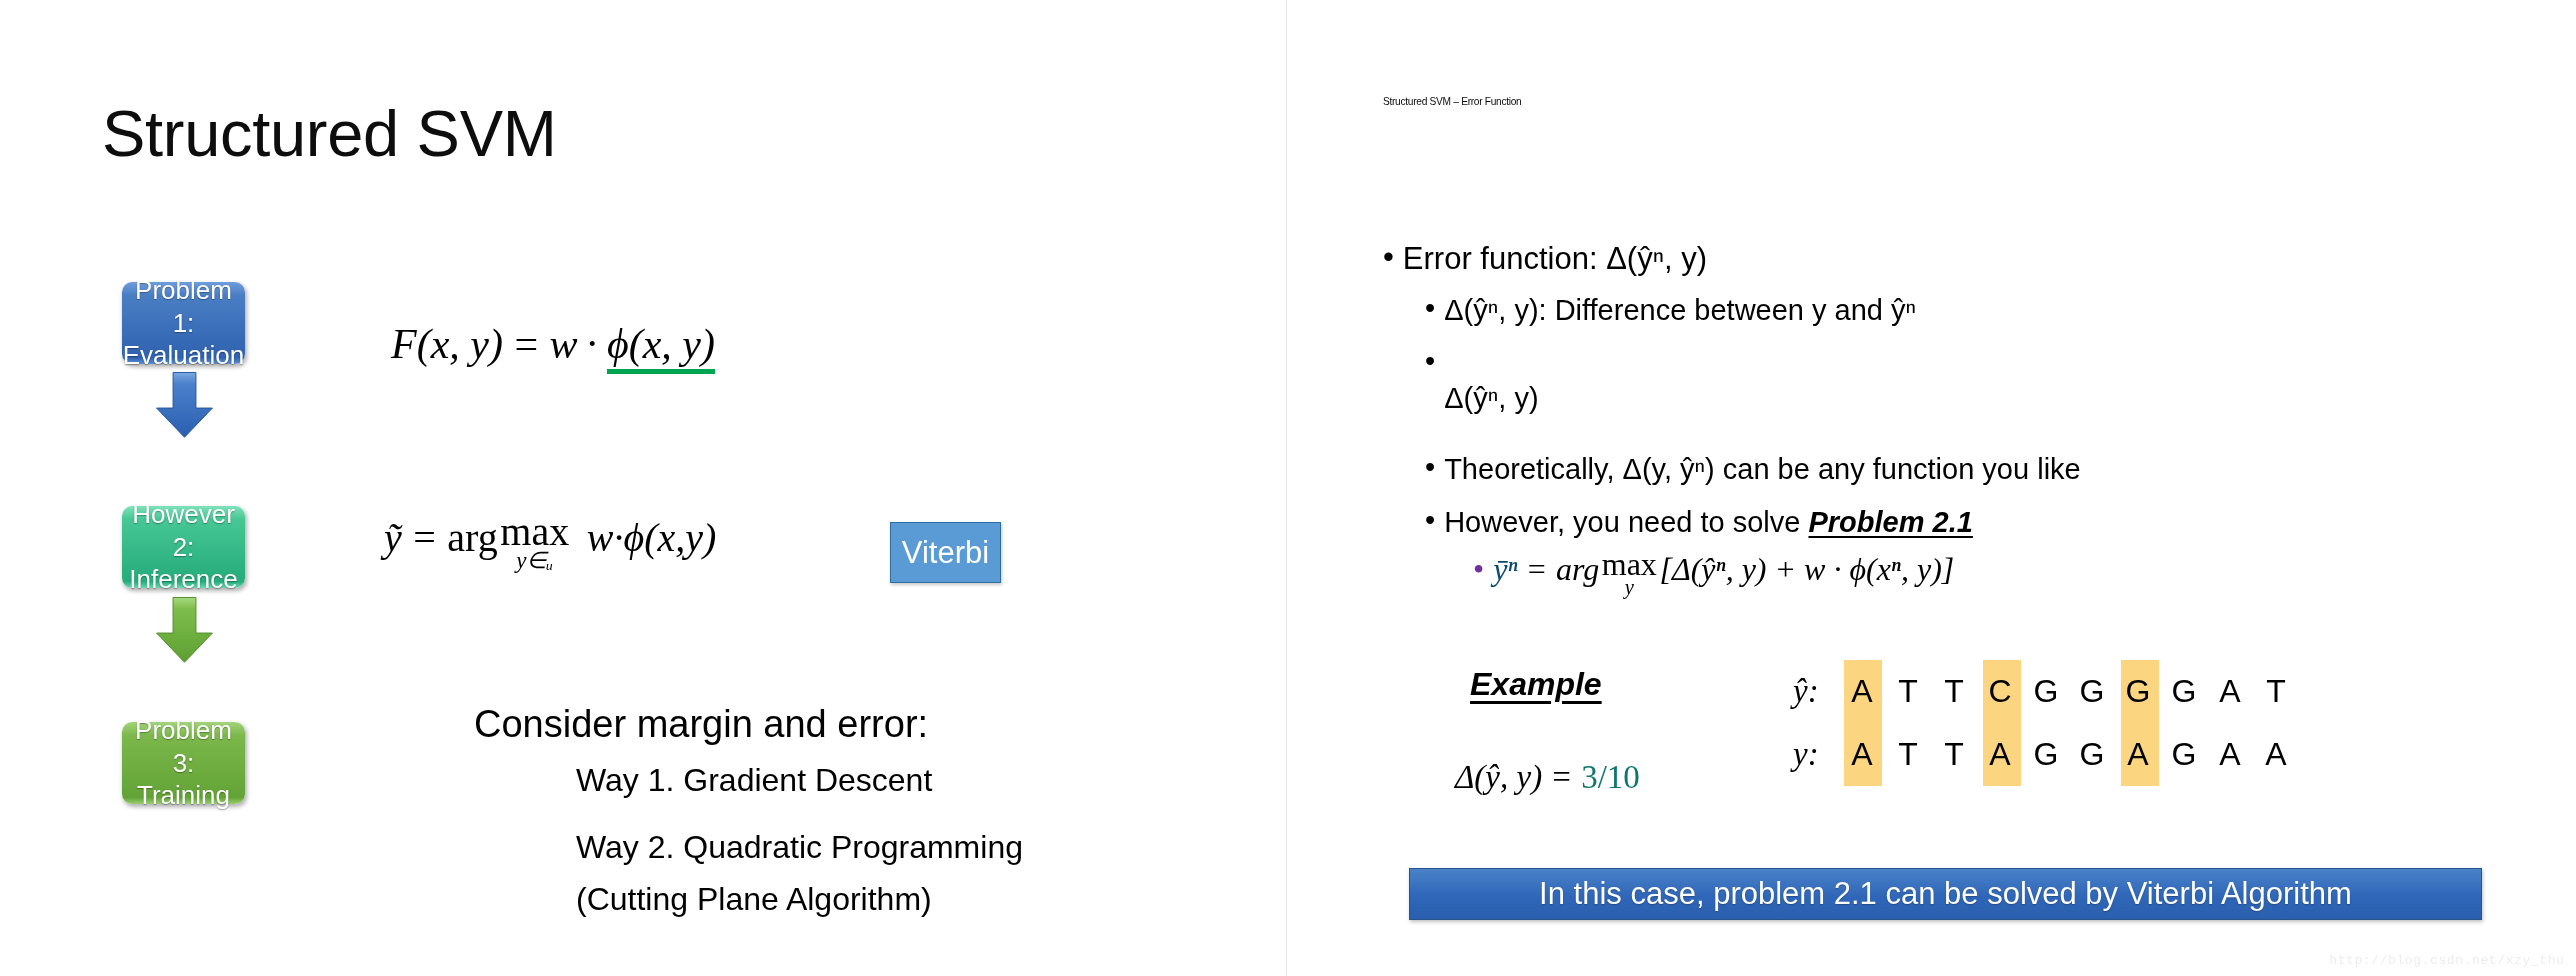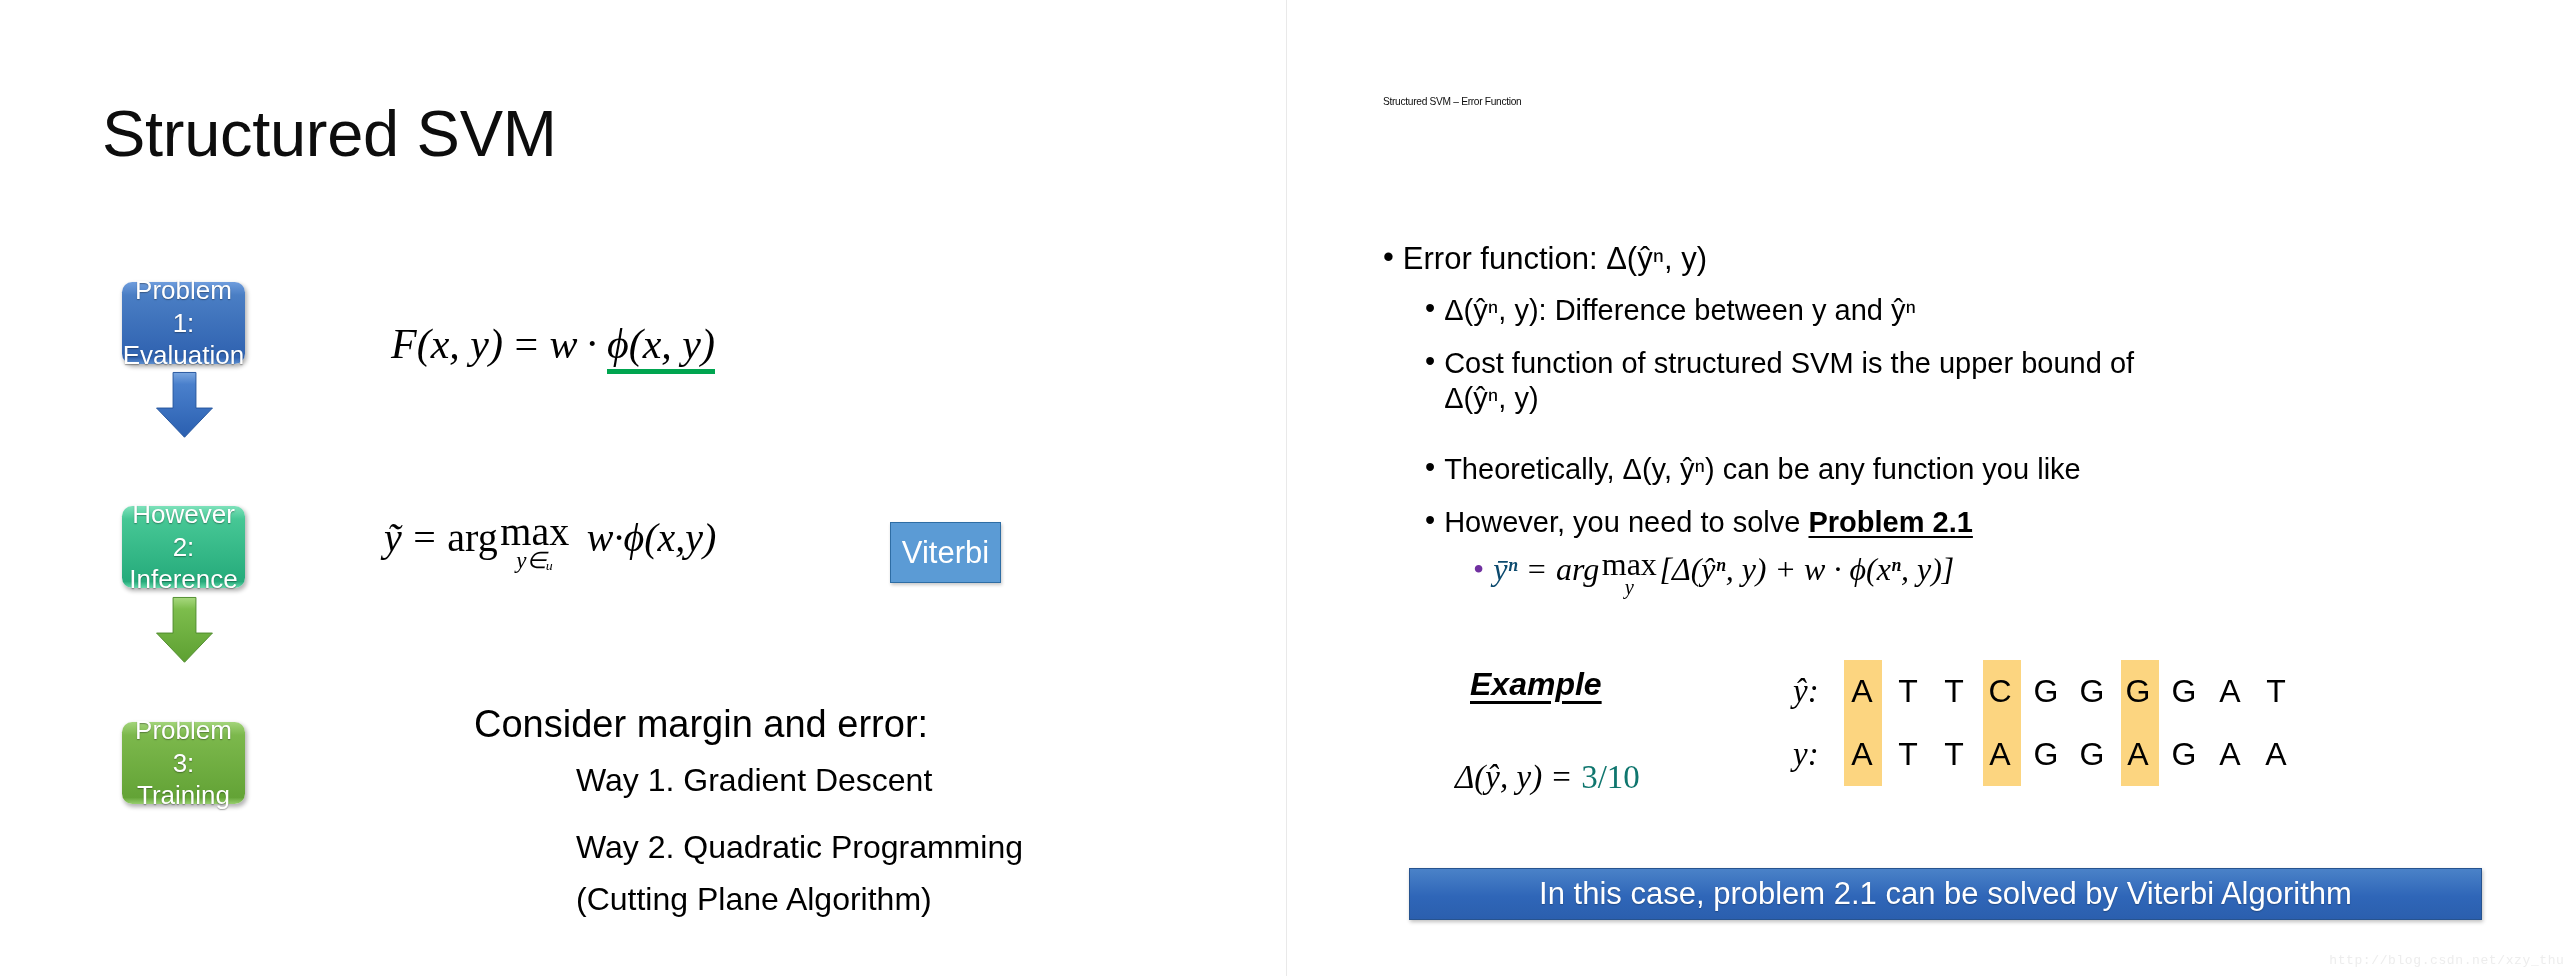--- a/index.html
+++ b/index.html
@@ -204,20 +204,21 @@
   .bullet-row {
     display: flex;
     align-items: flex-start;
     gap: 9px;
   }
   .bullet-row .marker { flex: 0 0 auto; line-height: 1.1; }
   .bullet-row .body   { flex: 1 1 auto; line-height: 1.22; }
 
   .prob21 {
     font-weight: bold;
+    font-style: italic;
     text-decoration: underline;
     text-underline-offset: 3.8px;
   }
 
   .purple-formula {
     position: absolute;
     left: 1473px;
     top: 548px;
     font-size: 32px;
     white-space: nowrap;
@@ -399,21 +400,20 @@
     <div class="bullet-row">
       <span class="marker">•</span>
       <span class="body">Δ(ŷⁿ, y): Difference between y and ŷⁿ</span>
     </div>
   </div>
 
   <div class="bullet b-lvl2 b-cost">
     <div class="bullet-row">
       <span class="marker">•</span>
       <span class="body">
-        <span>Cost function of structured SVM is the upper bound of</span>
         <br>
         <span>Δ(ŷⁿ, y)</span>
       </span>
     </div>
   </div>
 
   <div class="bullet b-lvl2 b-theo">
     <div class="bullet-row">
       <span class="marker">•</span>
       <span class="body">Theoretically, Δ(y, ŷⁿ) can be any function you like</span>

